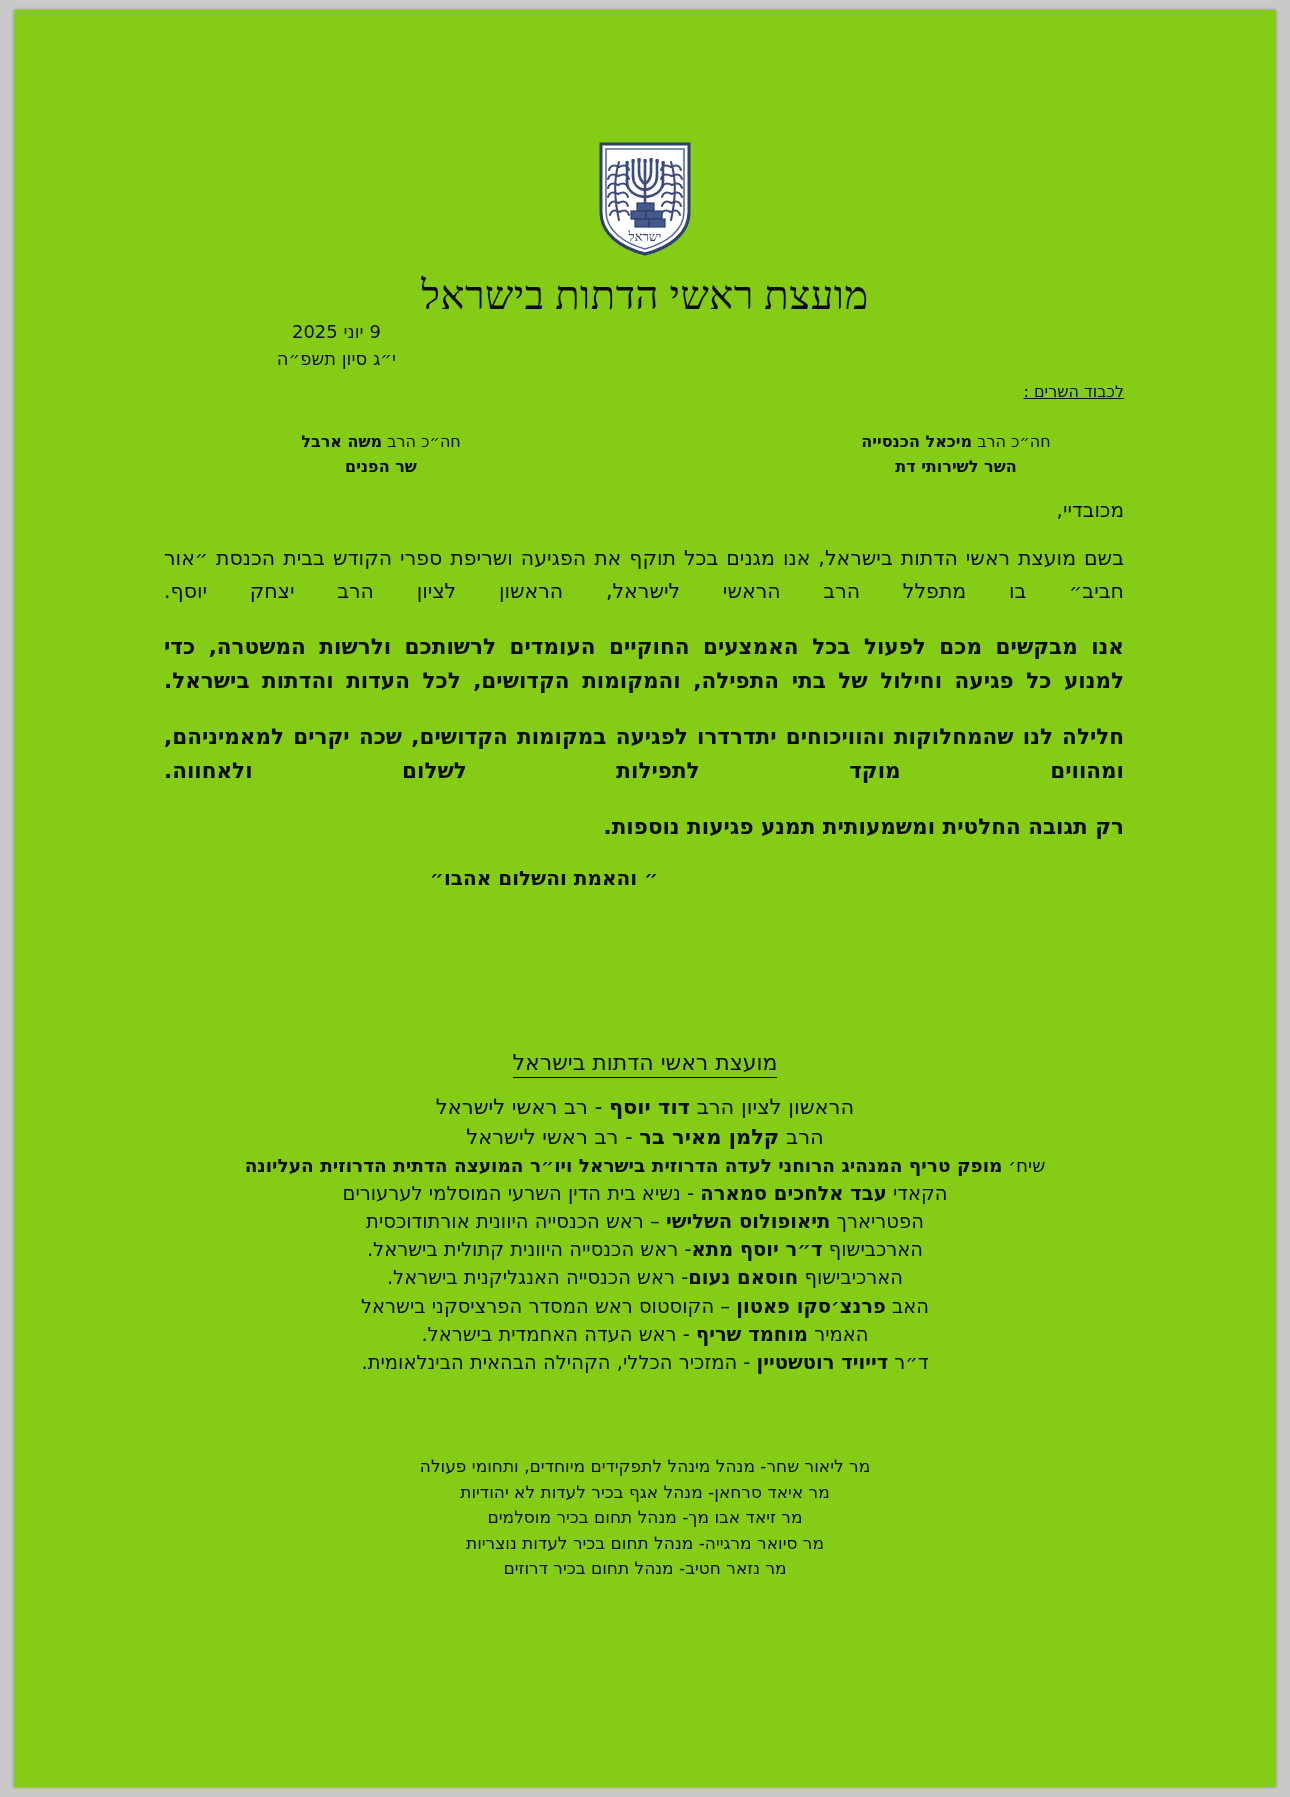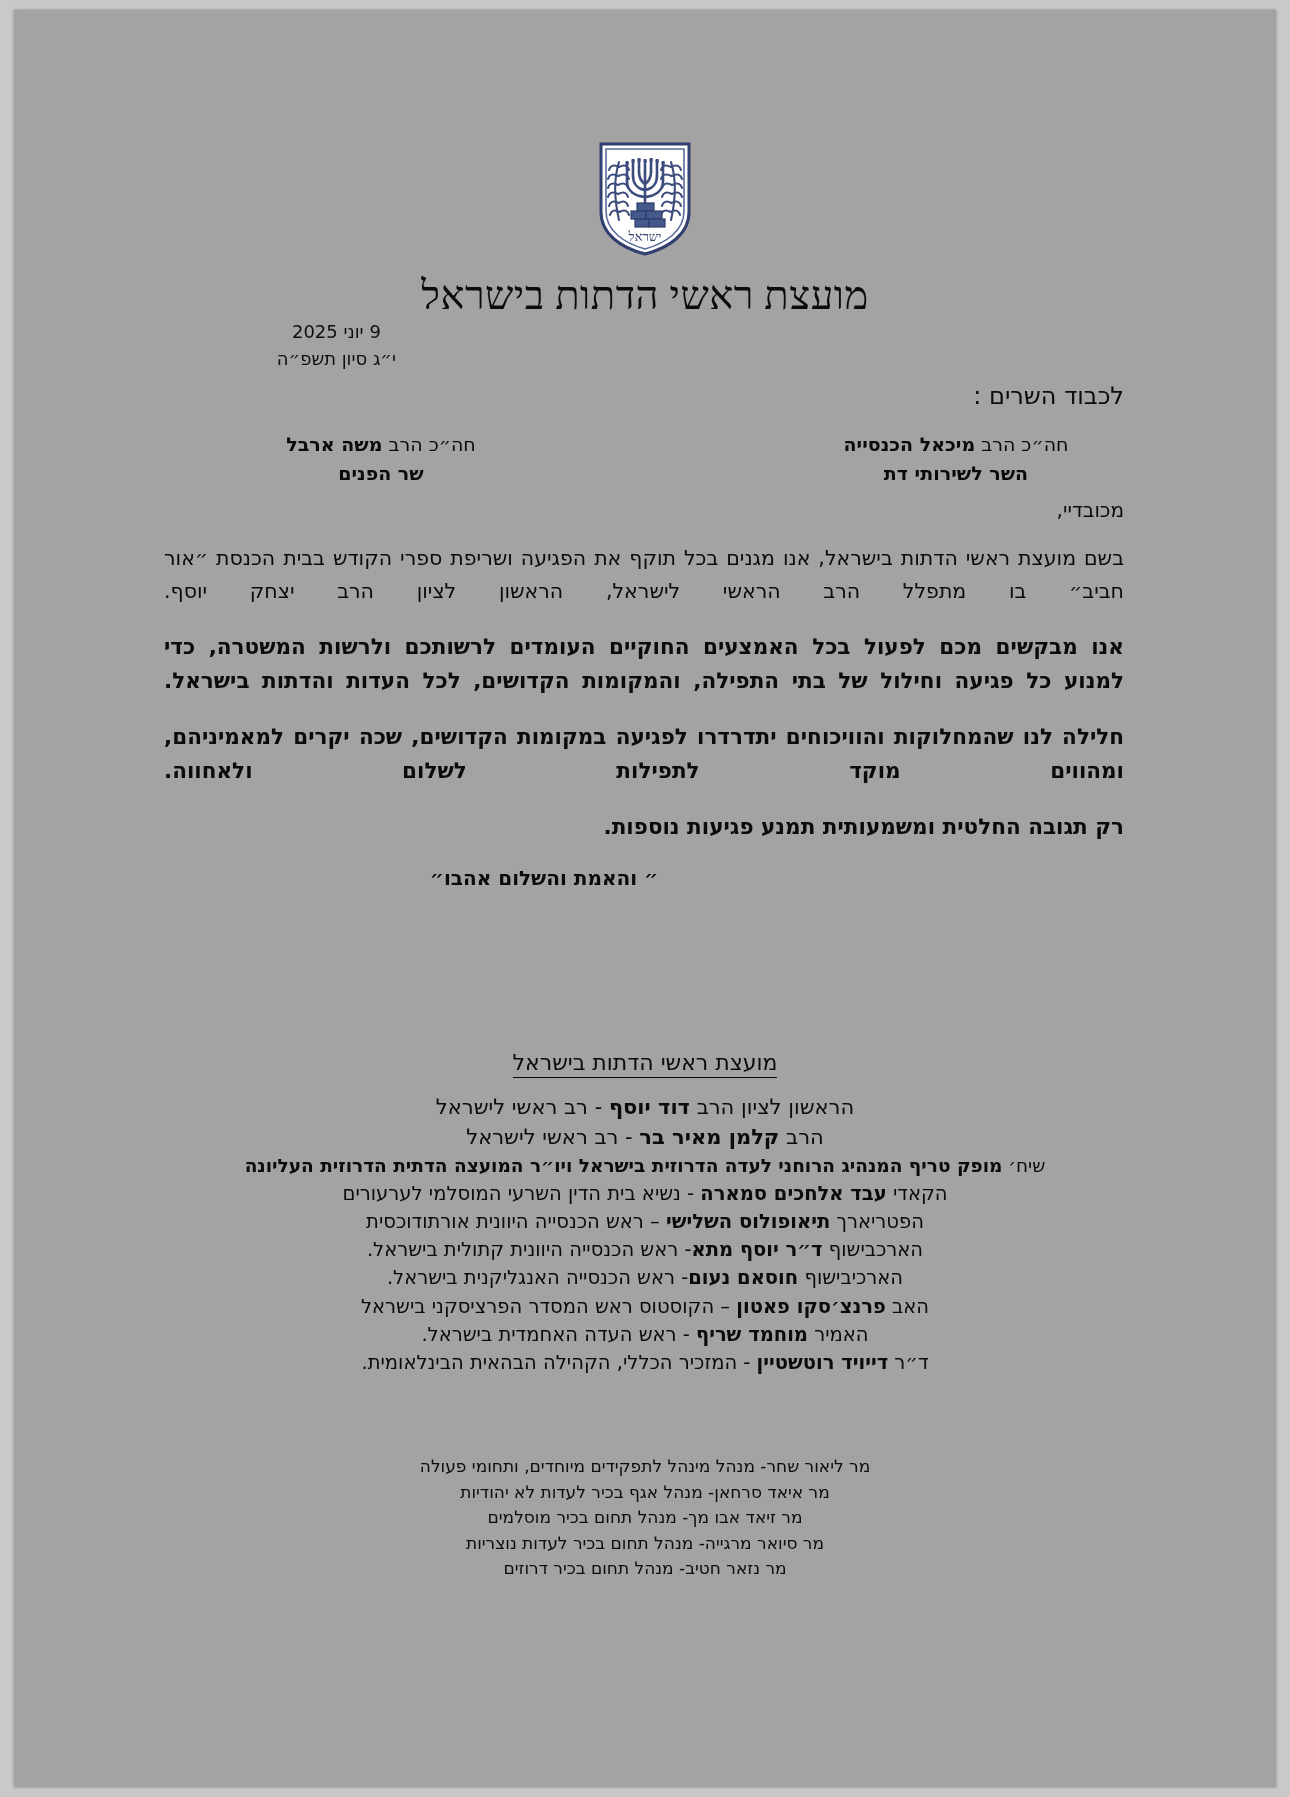--- a/index.html
+++ b/index.html
@@ -13,21 +13,21 @@
     width: 1290px;
     height: 1797px;
     overflow: hidden;
   }
   .page {
     position: absolute;
     left: 14px;
     top: 10px;
     width: 1262px;
     height: 1777px;
-    background: #a3a3a3;
+    background: #84cc16;
     box-shadow: 0 0 3px rgba(0,0,0,0.35);
     overflow: hidden;
   }
   .inner {
     position: absolute;
     left: 0; top: 0;
     width: 1262px;
     height: 1777px;
   }
 
@@ -71,37 +71,38 @@
     color: #101010;
     direction: rtl;
   }
   .date-block div { white-space: nowrap; }
 
   
   .to-label {
     position: absolute;
     right: 152px;
     top: 372px;
-    font-size: 24px;
+    font-size: 16px;
     color: #0c0c0c;
     font-family: "DejaVu Sans", "Liberation Sans", sans-serif;
+    text-decoration: underline;
   }
   .addressees {
     position: absolute;
     right: 150px;
     top: 420px;
     width: 960px;
     direction: rtl;
     display: flex;
     justify-content: flex-start;
   }
   .addr-col {
     text-align: center;
     font-family: "DejaVu Sans", "Liberation Sans", sans-serif;
-    font-size: 19px;
+    font-size: 16px;
     line-height: 1.55;
     color: #0a0a0a;
   }
   .addr-col.c1 { width: 300px; margin-right: 20px; }
   .addr-col.c2 { width: 330px; margin-right: 260px; }
   .addr-name b { font-weight: 700; }
   .addr-role { font-weight: 700; }
 
   
   .salutation {

